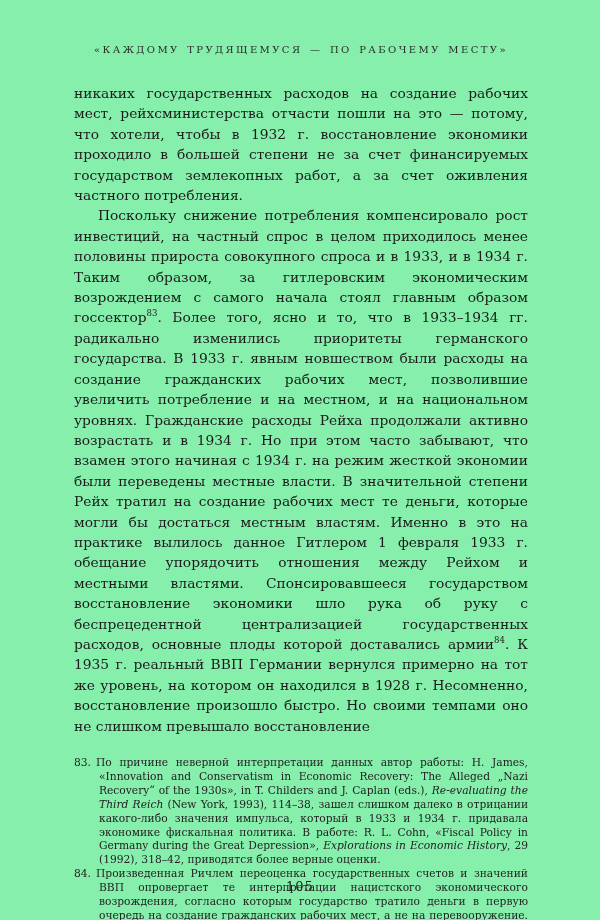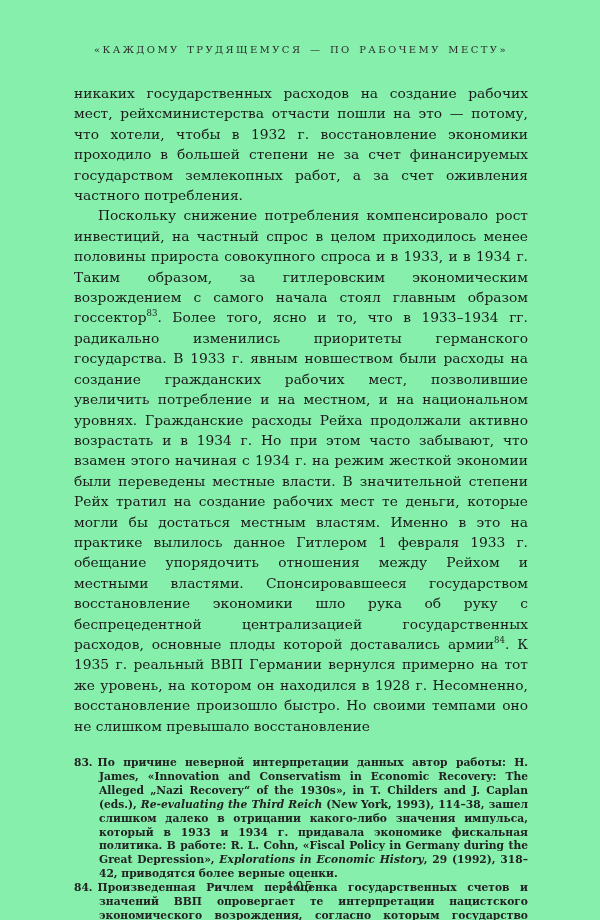--- a/index.html
+++ b/index.html
@@ -49,21 +49,20 @@
     margin-top: 20px;
     font-size: 10.7px;
     line-height: 13.9px;
     text-align: justify;
     color: #222222;
   }
   .footnote {
     margin: 0;
     padding-left: 25px;
     text-indent: -25px;
-    font-weight: bold;
   }
   .fn-num {
     margin-right: 5px;
   }
   .fn-text i {
     font-style: italic;
   }
   .page-number {
     position: absolute;
     left: 0;

